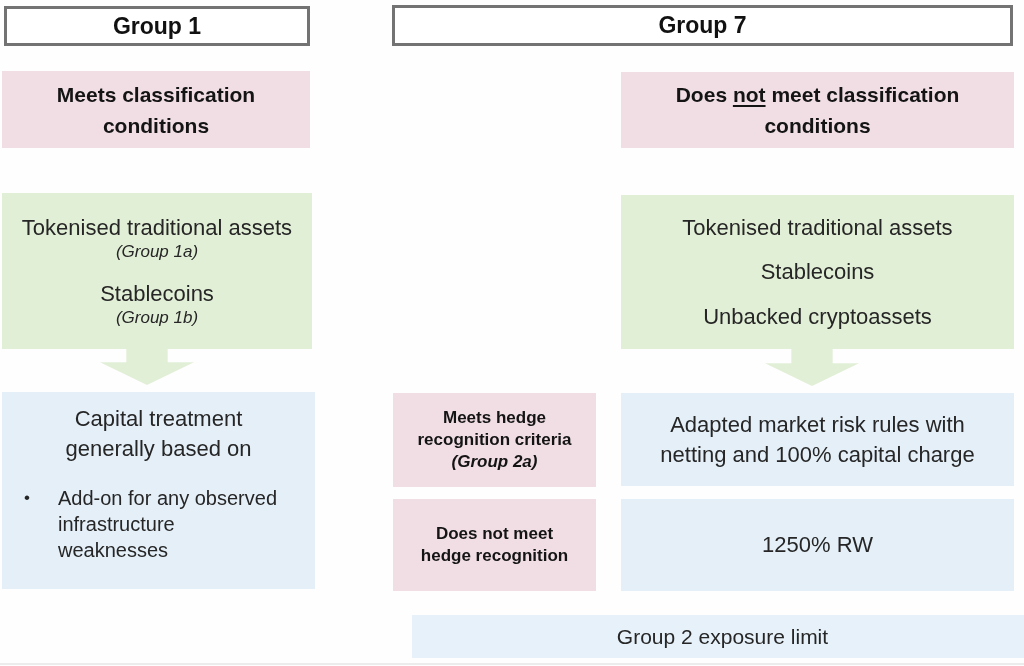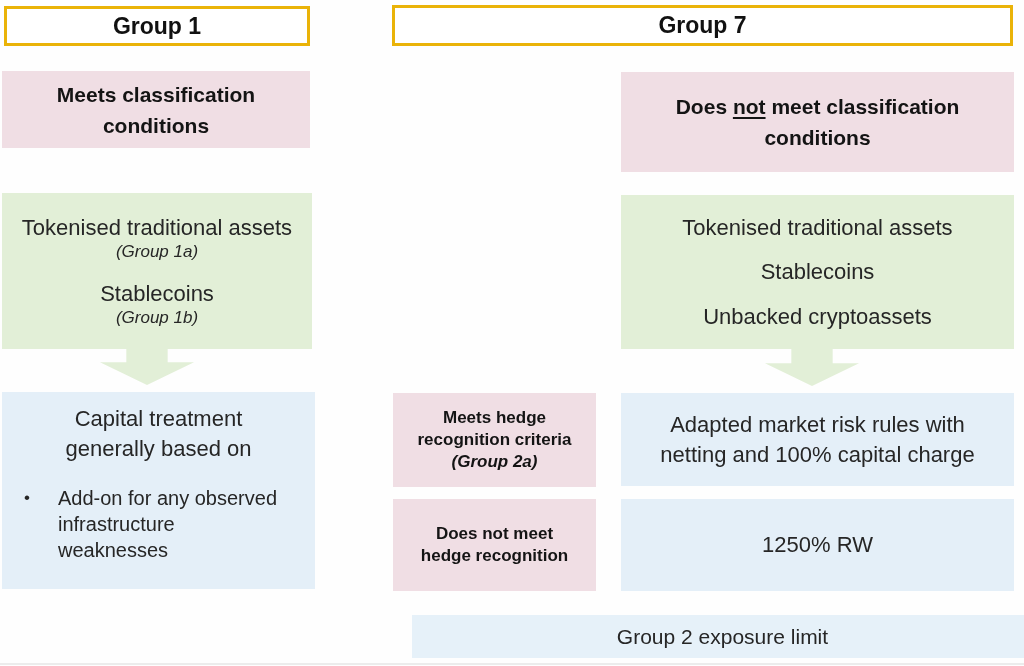--- a/index.html
+++ b/index.html
@@ -10,36 +10,36 @@
     background: #fefefe;
     font-family: "Liberation Sans", sans-serif;
     color: #1f1f1f;
     overflow: hidden;
   }
   .box { position: absolute; box-sizing: border-box; }
 
   
   .hdr {
     background: #ffffff;
-    border: 3px solid #eab308;
+    border: 3px solid #737373;
     display: flex; align-items: center; justify-content: center;
     font-weight: bold; font-size: 23px; color: #111;
   }
   .g1-hdr { left: 4px;   top: 6px; width: 306px; height: 40px; }
   .g2-hdr { left: 392px; top: 5px; width: 621px; height: 41px; }
 
   
   .pink {
     background: #f0dee4;
     display: flex; flex-direction: column; align-items: center; justify-content: center;
     text-align: center; font-weight: bold; color: #141414;
   }
   .cond { font-size: 21px; line-height: 31px; }
   .pink-l { left: 2px;   top: 71px; width: 308px; height: 77px; }
-  .pink-r { left: 621px; top: 72px; width: 393px; height: 100px; }
+  .pink-r { left: 621px; top: 72px; width: 393px; height: 76px; }
   .u { text-decoration: underline; text-underline-offset: 3px; }
 
   
   .green {
     background: #e2efd7;
     display: flex; flex-direction: column; align-items: center; justify-content: center;
     text-align: right; color: #262626;
   }
   .green-l { left: 2px;   top: 193px; width: 310px; height: 156px; }
   .green-r { left: 621px; top: 195px; width: 393px; height: 154px; justify-content: space-around; padding: 10px 0; }

